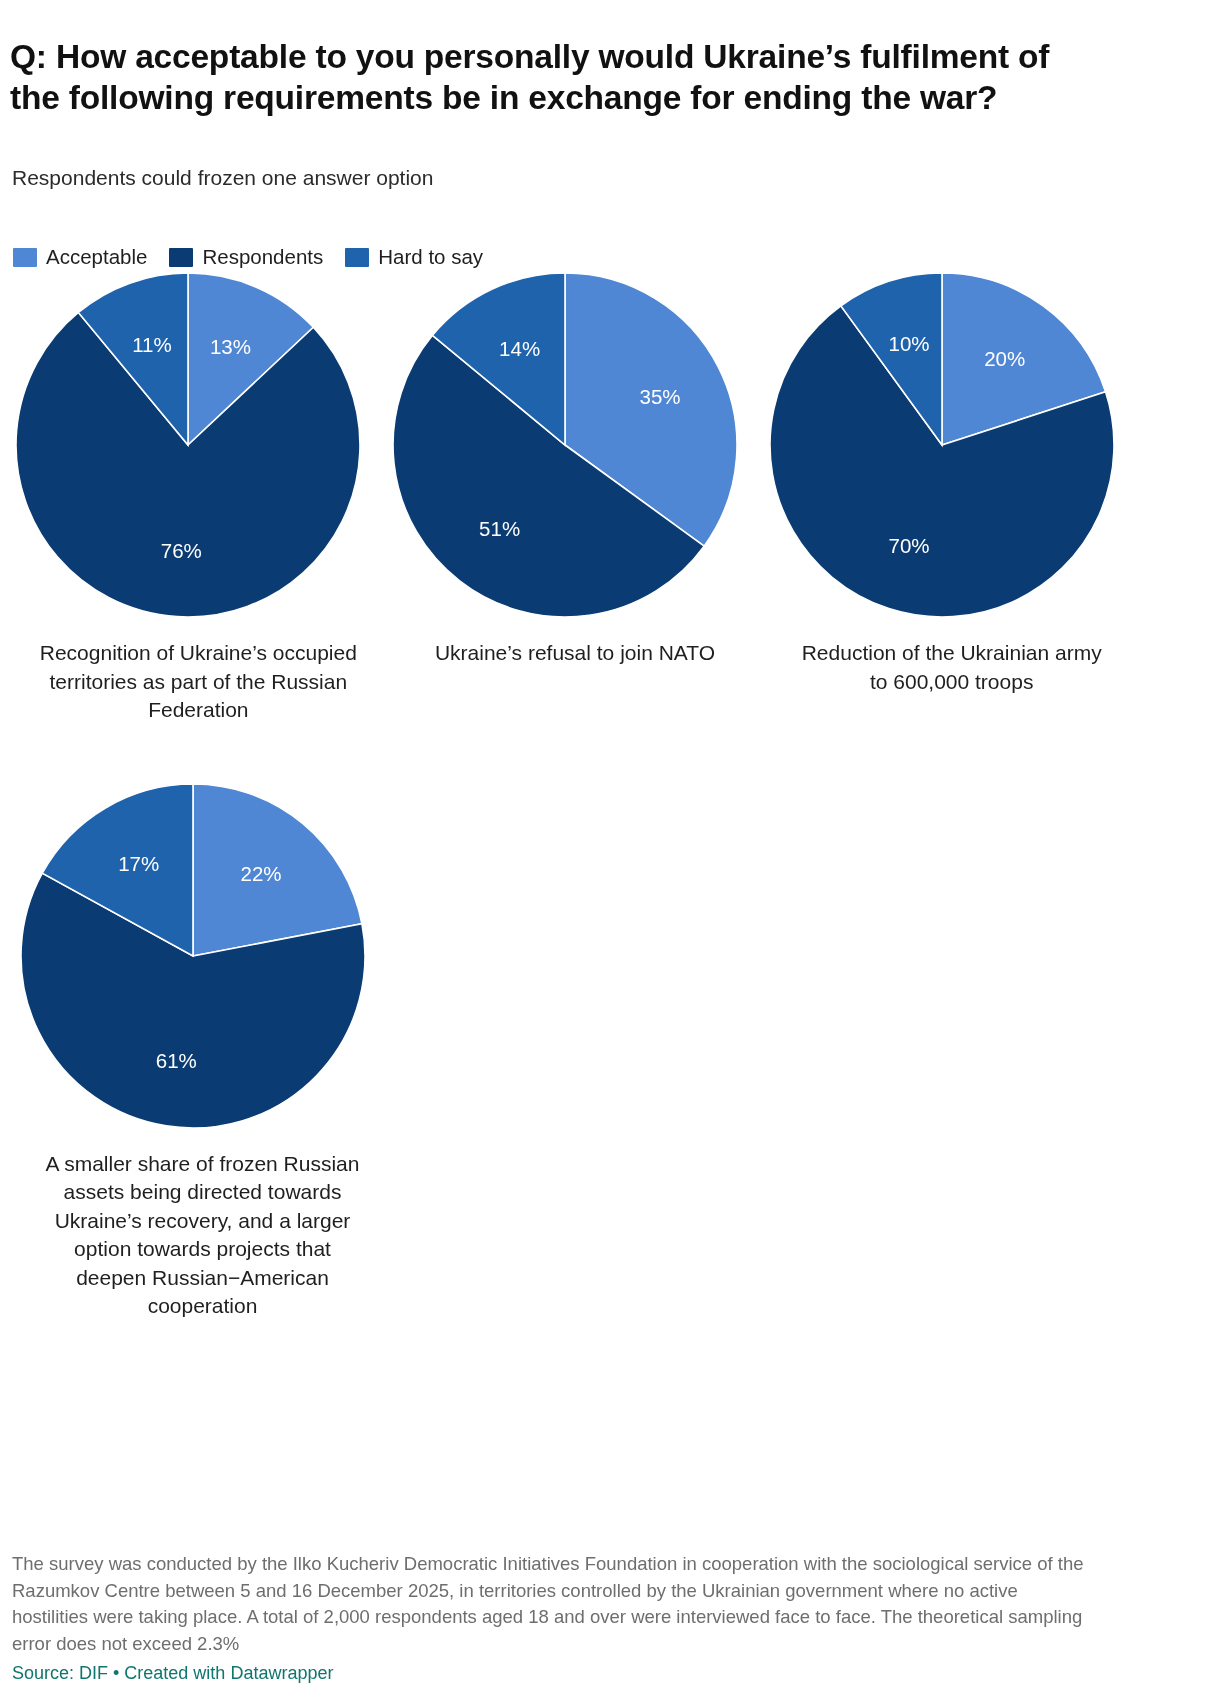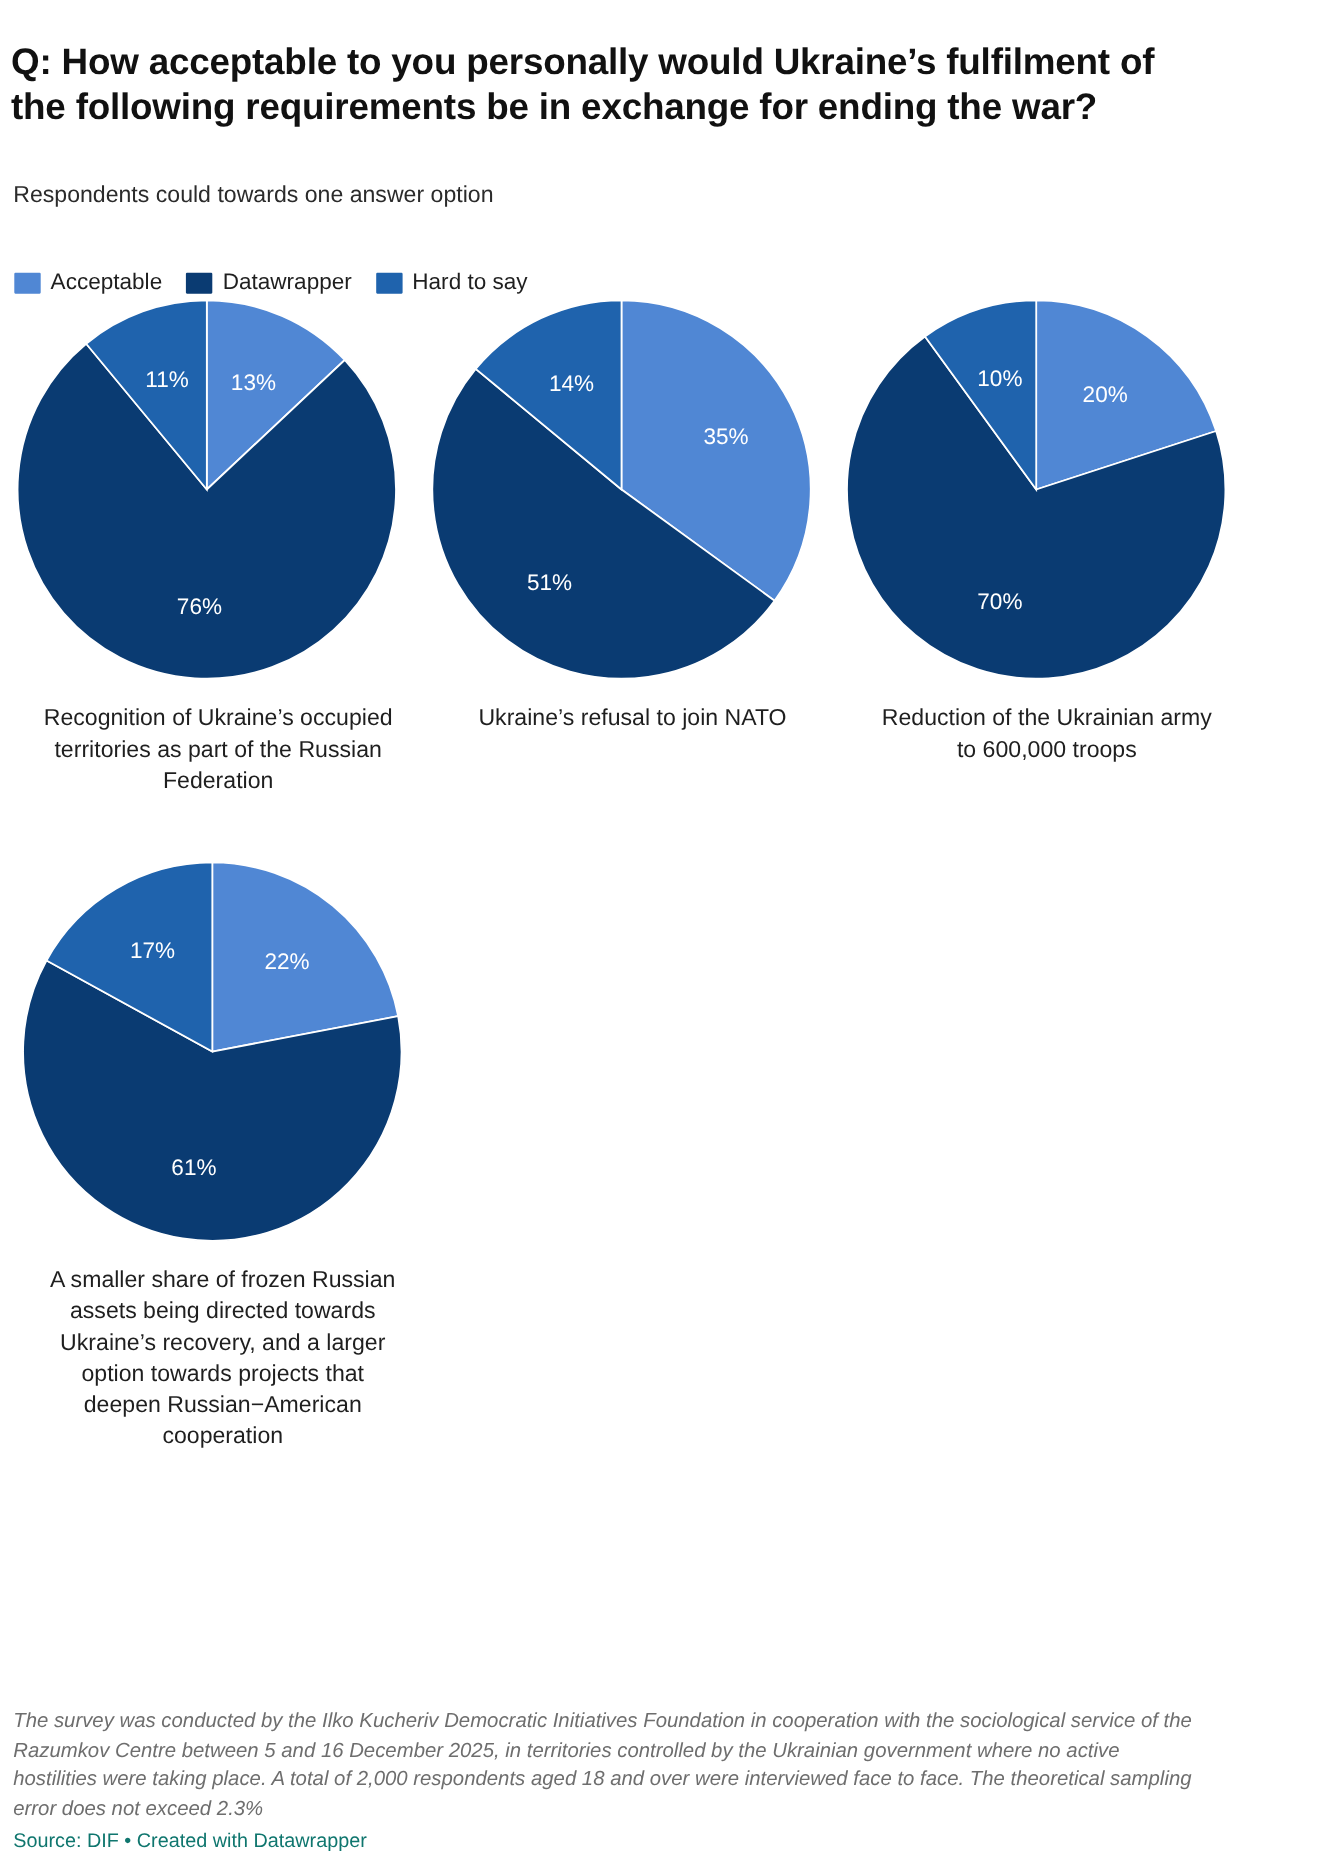--- a/index.html
+++ b/index.html
@@ -112,50 +112,49 @@
     margin-top: 56px;
   }
 
   .footnote {
     position: absolute;
     left: 12px;
     top: 1551px;
     width: 1075px;
     font-size: 18.5px;
     line-height: 26.5px;
-    font-style: italic;
     color: #6e6e6e;
   }
   .source {
     position: absolute;
     left: 12px;
     top: 1661px;
     font-size: 18px;
     line-height: 24px;
     color: #0f766e;
     font-style: normal;
   }
 </style>
 </head>
 <body>
 
 <div class="page">
 
   <h1 class="title">Q: How acceptable to you personally would Ukraine’s fulfilment of the following requirements be in exchange for ending the war?</h1>
 
-  <div class="subtitle">Respondents could towards one answer option</div>
+  <div class="subtitle">Respondents could frozen one answer option</div>
 
   <div class="legend">
     <div class="legend-item">
       <span class="legend-swatch" style="background: rgb(80, 135, 212);"></span>
       <span class="legend-label">Acceptable</span>
     </div>
     <div class="legend-item">
       <span class="legend-swatch" style="background: rgb(10, 59, 114);"></span>
-      <span class="legend-label">Datawrapper</span>
+      <span class="legend-label">Respondents</span>
     </div>
     <div class="legend-item">
       <span class="legend-swatch" style="background: rgb(31, 99, 173);"></span>
       <span class="legend-label">Hard to say</span>
     </div>
   </div>
 
   <div class="pies">
     <div class="pie-row">
       <div class="pie-cell">

